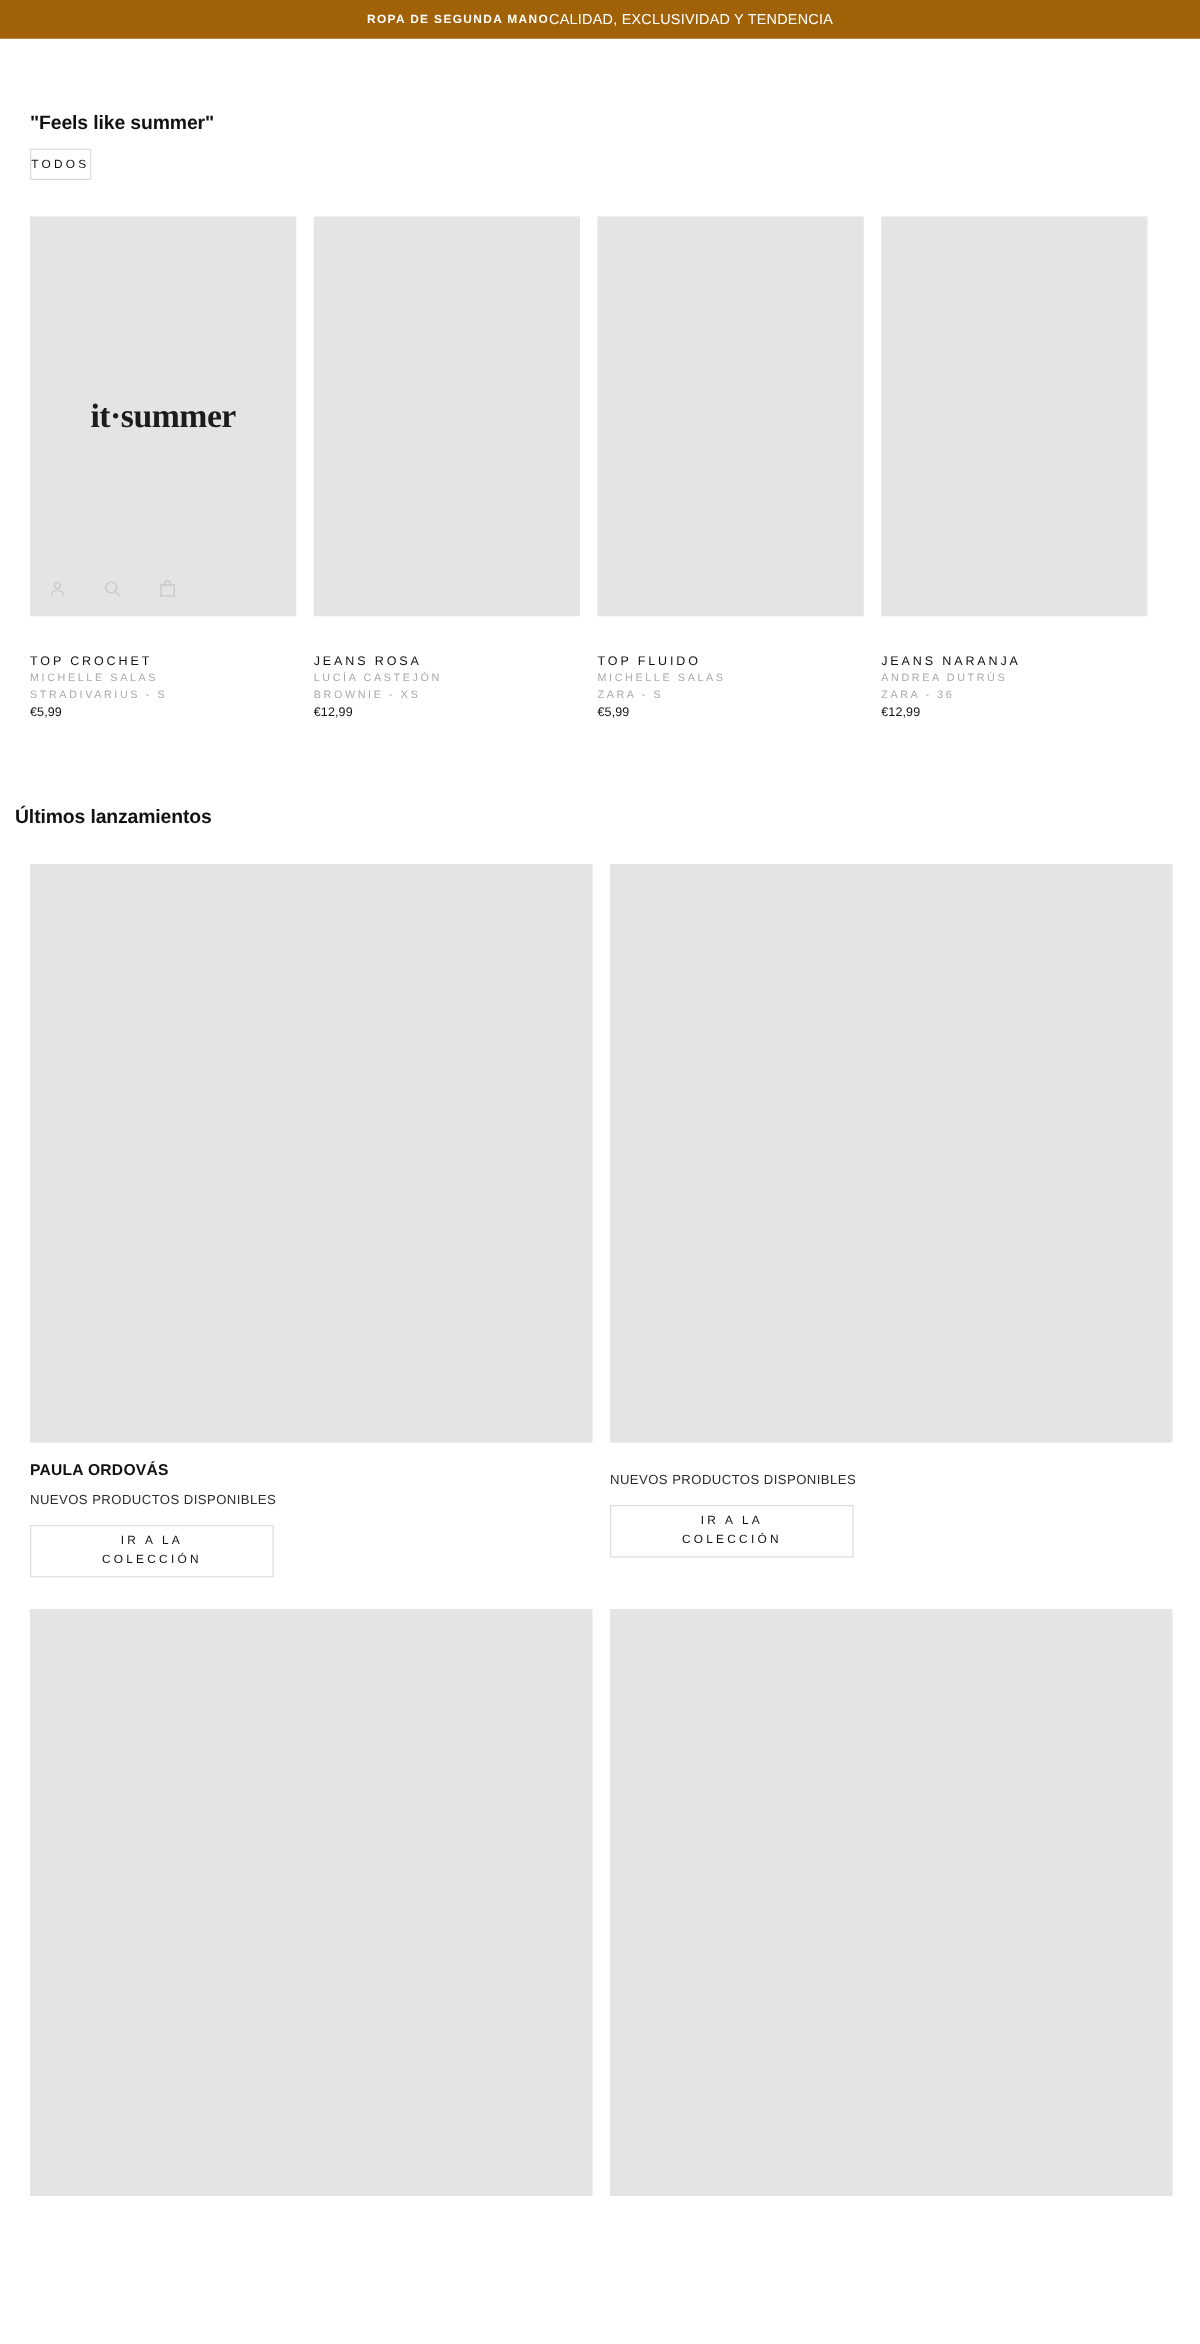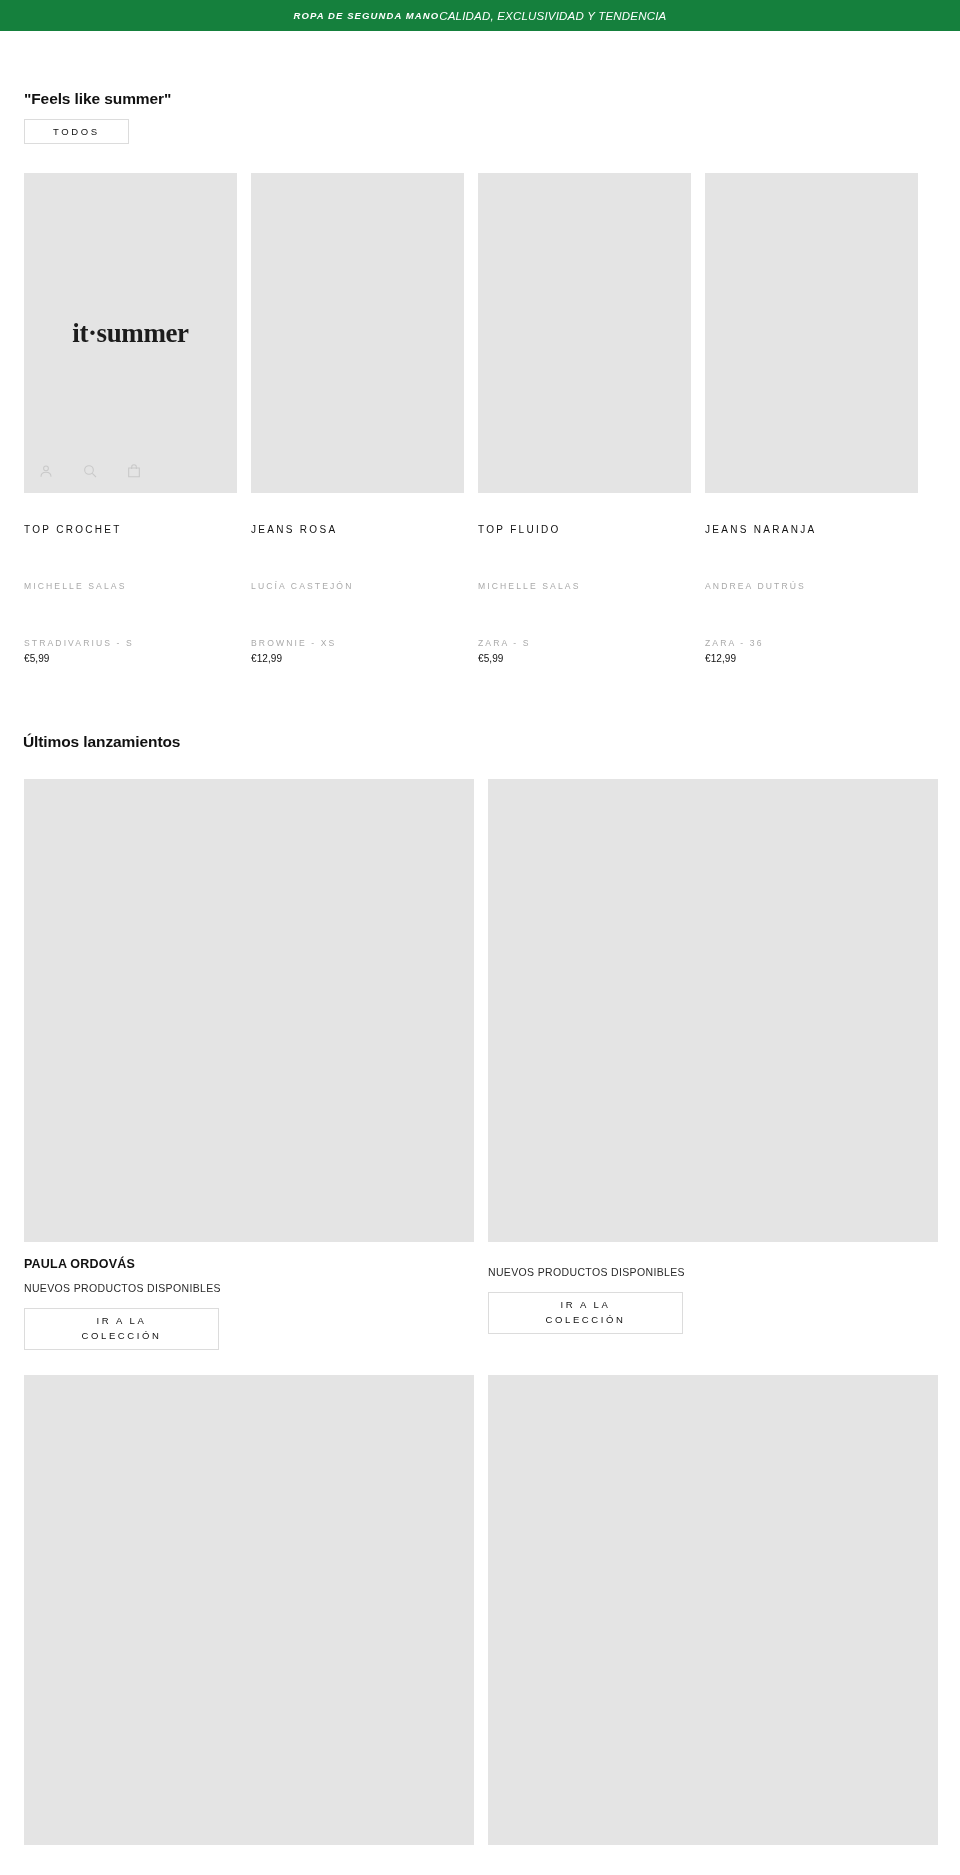--- a/index.html
+++ b/index.html
@@ -8,28 +8,27 @@
     background: #ffffff;
     font-family: "Liberation Sans", sans-serif;
     color: #111111;
     -webkit-font-smoothing: antialiased;
   }
   body { width: 960px; min-height: 1875px; overflow-x: hidden; }
 
   
   .announce-bar {
     height: 31px;
-    background: #15803d;
+    background: #a16207;
     color: #ffffff;
     display: flex;
     align-items: center;
     justify-content: center;
     overflow: hidden;
     white-space: nowrap;
-    font-style: italic;
   }
   .announce-strong {
     font-size: 9.5px;
     font-weight: bold;
     letter-spacing: 1.1px;
     text-transform: uppercase;
   }
   .announce-normal {
     font-size: 11.5px;
     font-weight: 400;
@@ -58,21 +57,21 @@
     display: flex;
     gap: 8px;
   }
   .filter-chip {
     display: inline-flex;
     align-items: center;
     justify-content: center;
     border: 1px solid #dcdcdc;
     background: #ffffff;
     height: 25px;
-    padding: 0 28px;
+    padding: 0 0;
     font-size: 9.5px;
     letter-spacing: 2.6px;
     color: #111111;
     text-transform: uppercase;
     cursor: pointer;
   }
 
   
   .carousel {
     margin-top: 29px;
@@ -127,33 +126,32 @@
     white-space: nowrap;
   }
   .product-seller,
   .product-meta {
     font-size: 8.6px;
     letter-spacing: 2.1px;
     color: #a9a9a9;
     text-transform: uppercase;
     line-height: 1.45;
     white-space: nowrap;
-    margin-top: 44px;
   }
   .product-price {
     margin-top: 3px;
     font-size: 10px;
     letter-spacing: 0.1px;
     color: #111111;
     line-height: 1.3;
   }
 
   
   .releases-head {
-    padding-left: 23px;
+    padding-left: 12px;
     margin-top: 68px;
   }
   .releases-title {
     font-size: 15.5px;
     font-weight: bold;
     letter-spacing: -0.1px;
     color: #111111;
   }
 
   .releases-grid {

